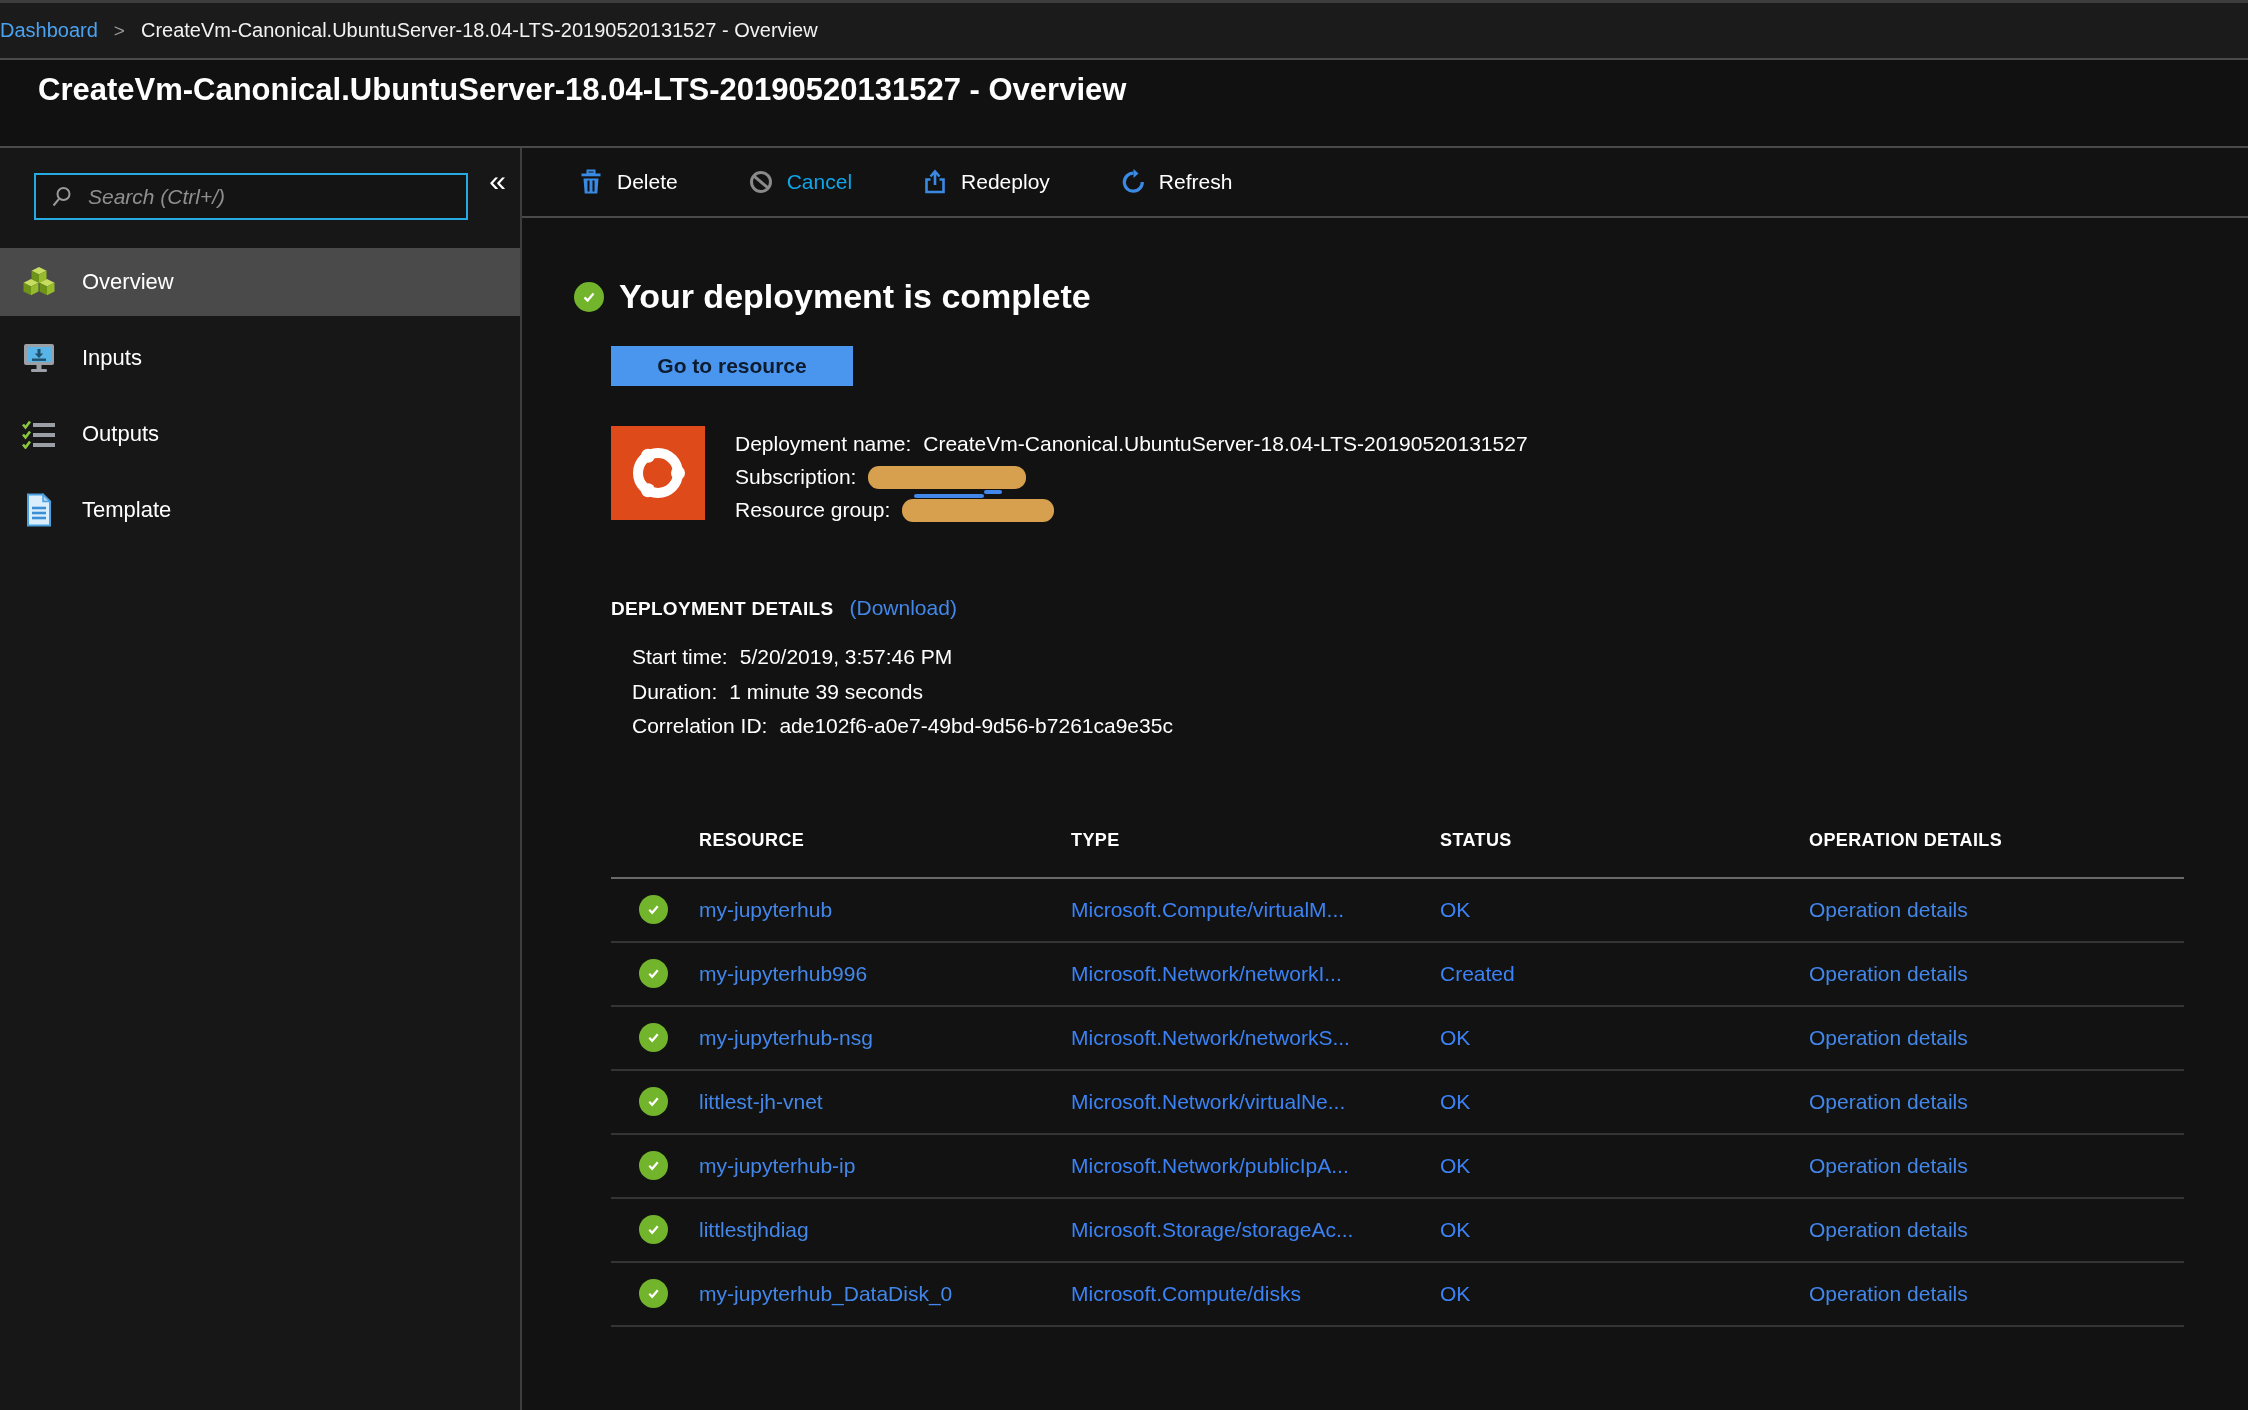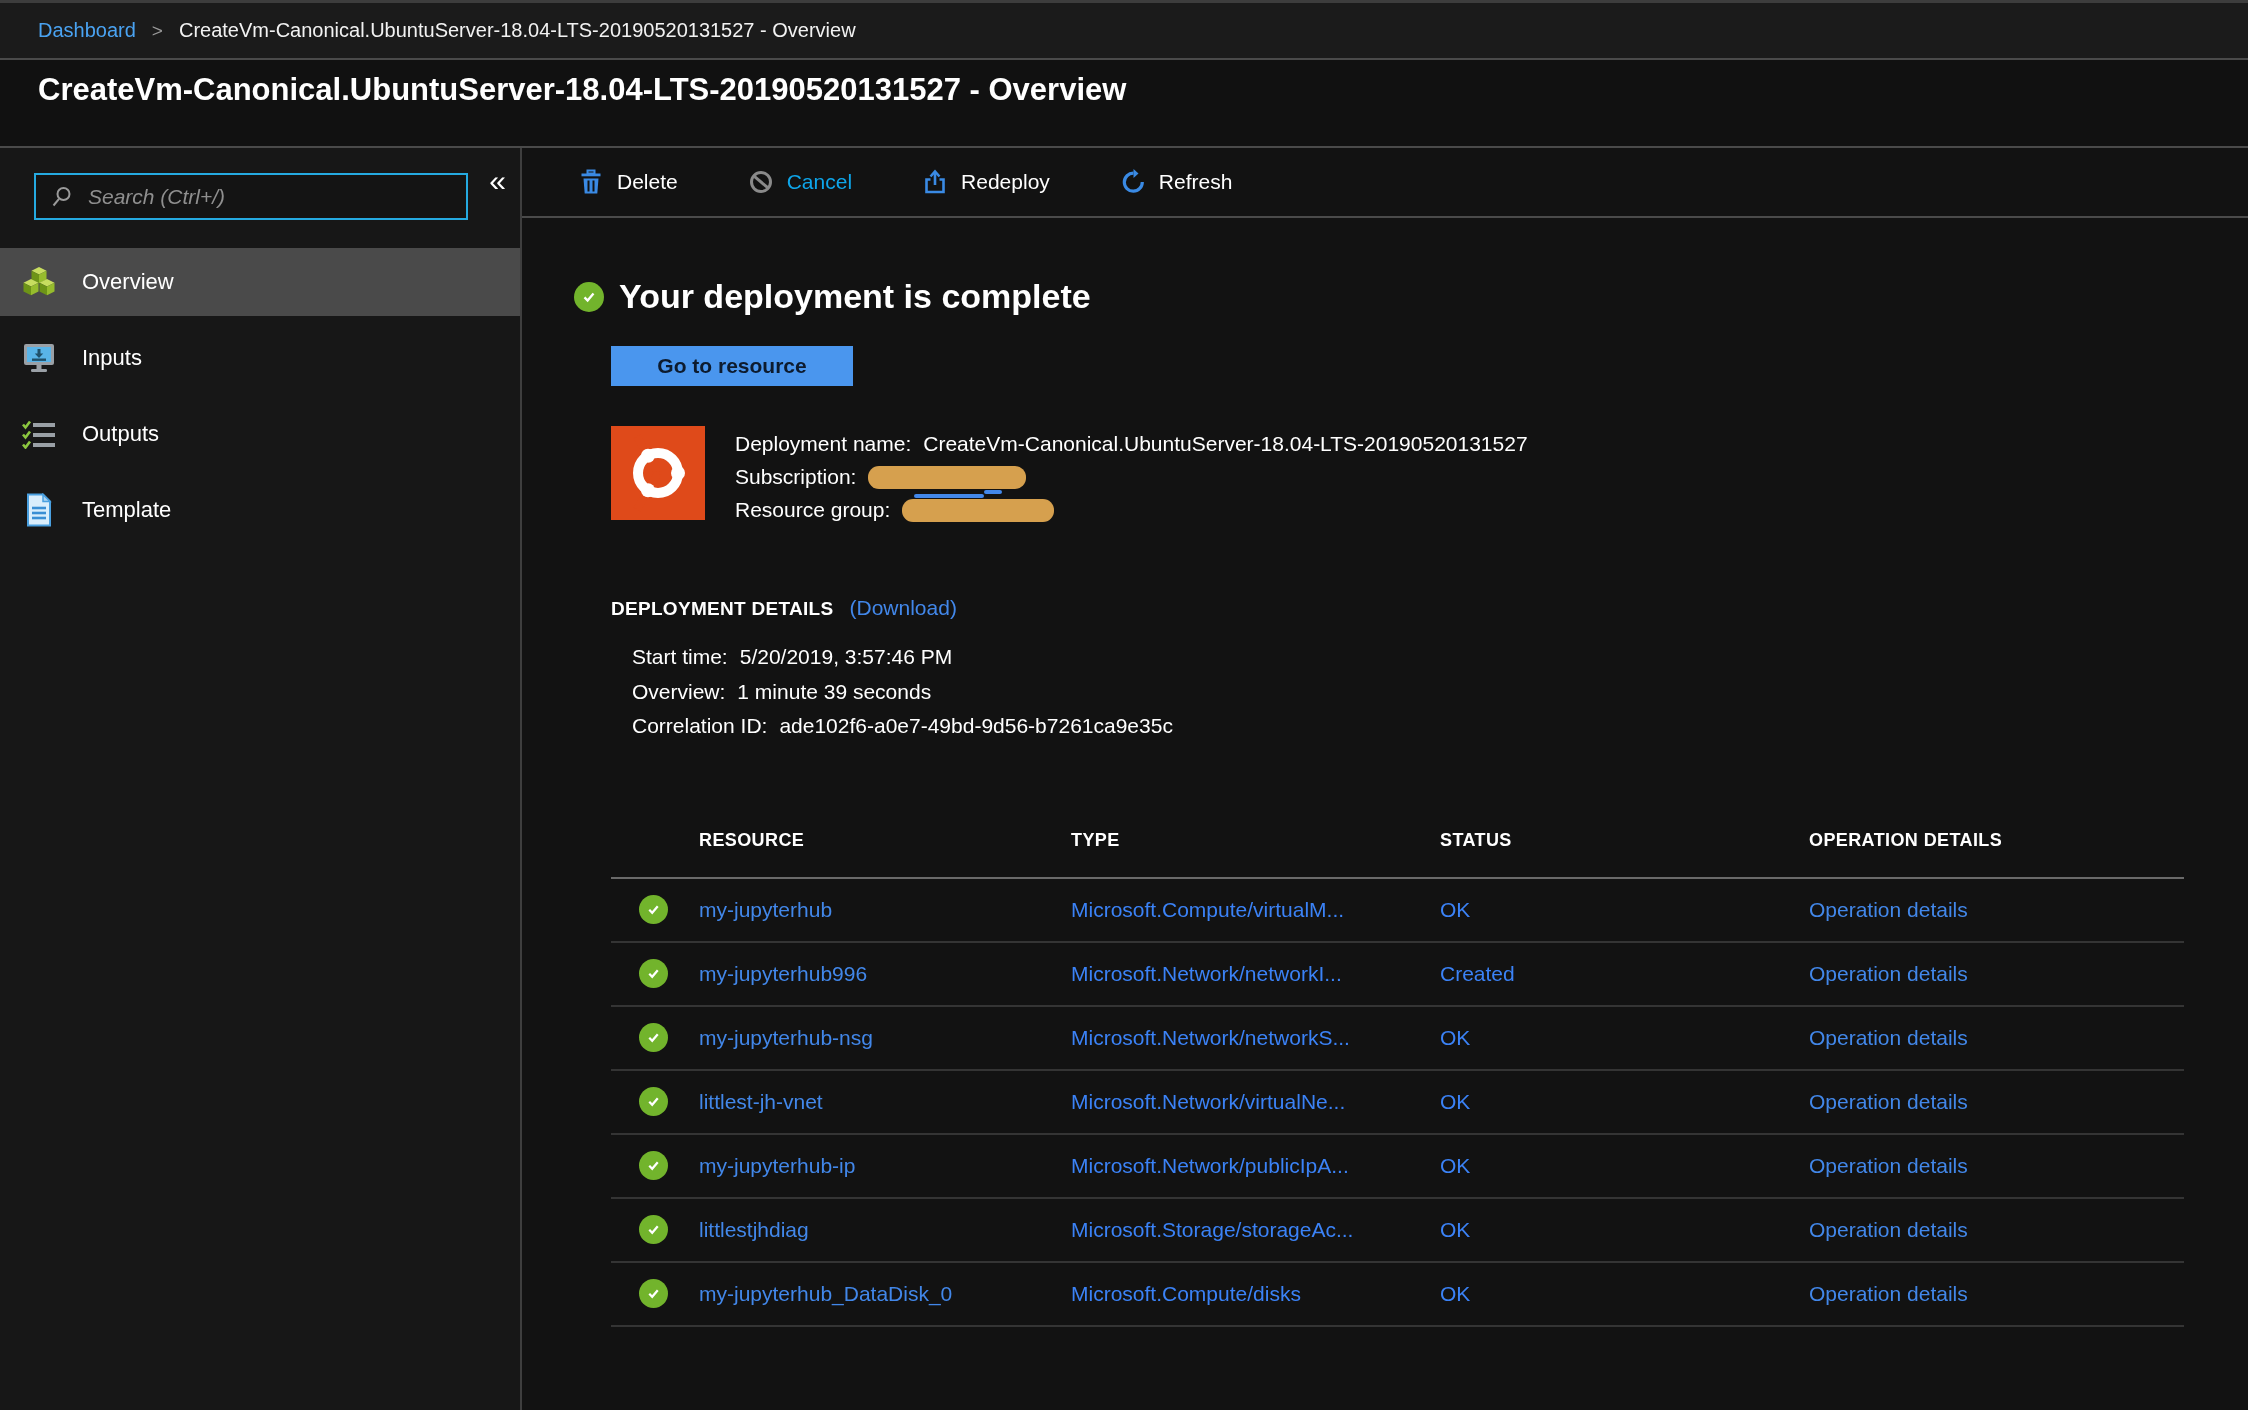--- a/index.html
+++ b/index.html
@@ -9,21 +9,21 @@
     font-family:"Liberation Sans","DejaVu Sans",sans-serif;
     color:#ffffff;
     -webkit-font-smoothing:antialiased;
   }
   .screen { width:2248px; height:1410px; display:flex; flex-direction:column; }
 
   
   .breadcrumb-bar {
     height:60px; flex:0 0 60px; background:#1b1b1b;
     border-top:3px solid #3d3d3d; border-bottom:2px solid #4a4a4a;
-    display:flex; align-items:center; padding-left:38px; font-size:20px;
+    display:flex; align-items:center; font-size:20px;
   }
   .bc-link { color:var(--breadcrumb-link-blue,#4aa3f2); text-decoration:none; cursor:pointer; }
   .bc-sep { color:#9a9a9a; margin:0 16px; font-size:19px; }
   .bc-current { color:#f2f2f2; }
 
   
   .page-header {
     height:88px; flex:0 0 88px; background:#111111;
     border-bottom:2px solid #4a4a4a; padding:12px 0 0 38px;
   }
@@ -318,21 +318,21 @@
           <div class="details-head-row">
             <span class="details-heading">DEPLOYMENT DETAILS</span>
             <a class="link">(Download)</a>
           </div>
 
           <div class="detail-lines">
             <div>
               <span class="detail-label">Start time:</span><span>5/20/2019, 3:57:46 PM</span>
             </div>
             <div>
-              <span class="detail-label">Overview:</span><span>1 minute 39 seconds</span>
+              <span class="detail-label">Duration:</span><span>1 minute 39 seconds</span>
             </div>
             <div>
               <span class="detail-label">Correlation ID:</span><span>ade102f6-a0e7-49bd-9d56-b7261ca9e35c</span>
             </div>
           </div>
 
           
           <div class="table">
             <div class="t-head">
               <span></span>

